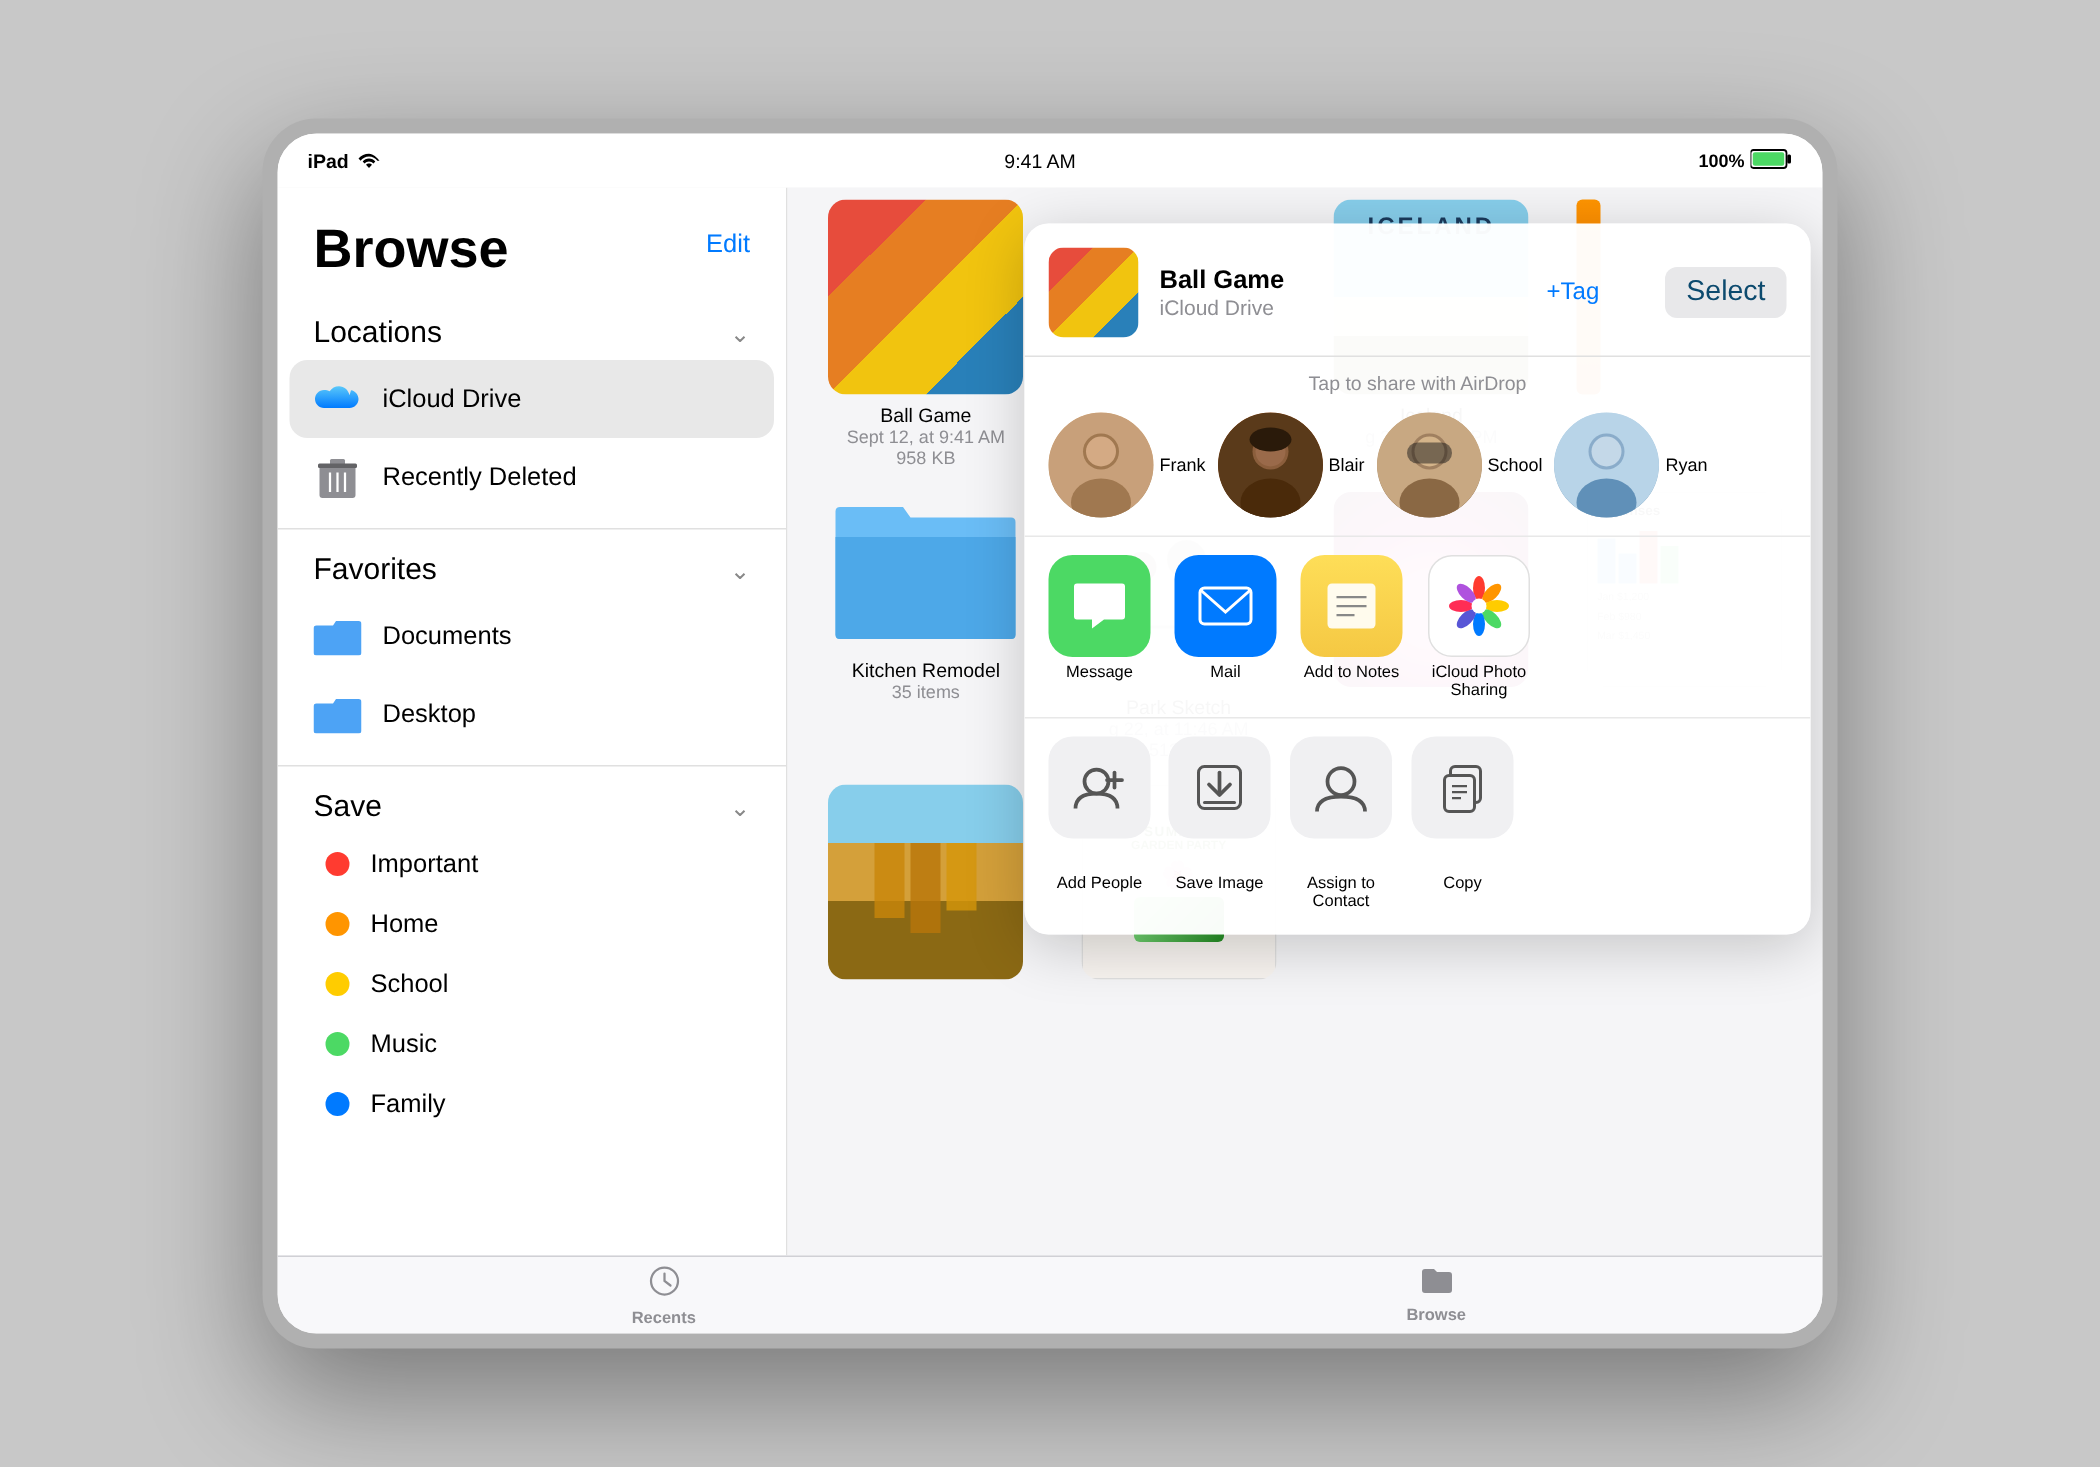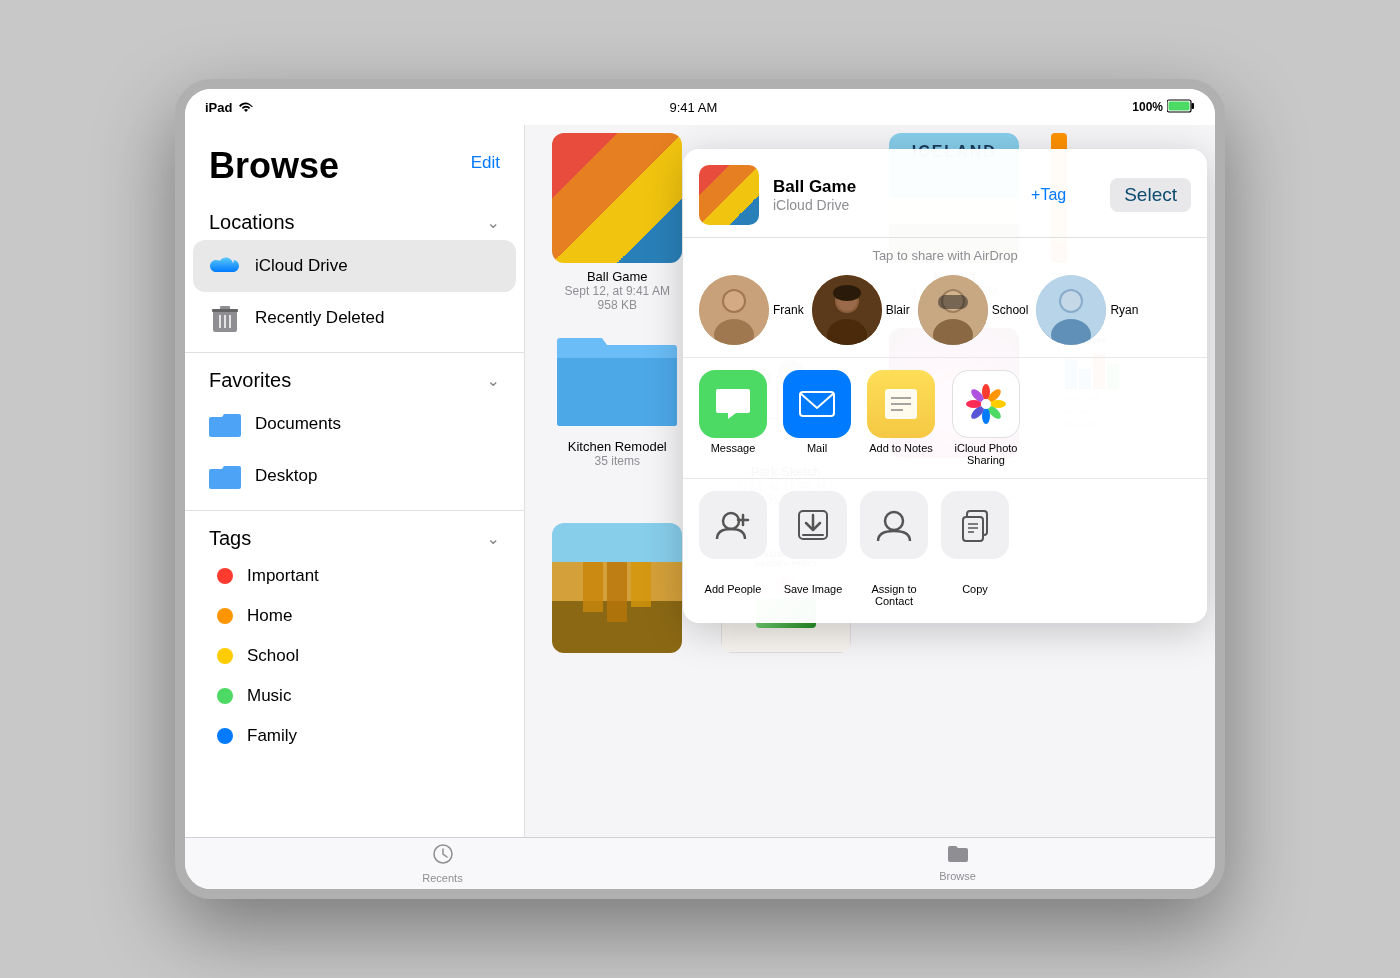--- a/index.html
+++ b/index.html
@@ -224,20 +224,21 @@
     }
 
     .tab-item {
       flex: 1;
       display: flex;
       flex-direction: column;
       align-items: center;
       justify-content: center;
       gap: 2px;
       cursor: pointer;
+      font-weight: bold;
     }
 
     .tab-icon {
       font-size: 20px;
       color: #8E8E93;
     }
 
     .tab-label {
       font-size: 11px;
       color: #8E8E93;
@@ -538,21 +539,21 @@
           <svg width="32" height="26" viewBox="0 0 32 26">
             <path d="M0 8 Q0 6 2 6 L13 6 L15 3 L30 3 Q32 3 32 5 L32 24 Q32 26 30 26 L2 26 Q0 26 0 24 Z" fill="#4DA3F5"></path>
           </svg>
         </div>
         <span class="sidebar-item-label">Desktop</span>
       </div>
 
       <div class="section-divider"></div>
 
       <div class="section-header">
-        <span class="section-title">Tags</span>
+        <span class="section-title">Save</span>
         <span class="chevron-icon">⌄</span>
       </div>
 
       <div class="sidebar-item">
         <div class="tag-dot" style="background:#FF3B30; width:16px; height:16px; border-radius:50%; flex-shrink:0; margin-left:8px;"></div>
         <span class="sidebar-item-label">Important</span>
       </div>
 
       <div class="sidebar-item">
         <div class="tag-dot" style="background:#FF9500; width:16px; height:16px; border-radius:50%; flex-shrink:0; margin-left:8px;"></div>

